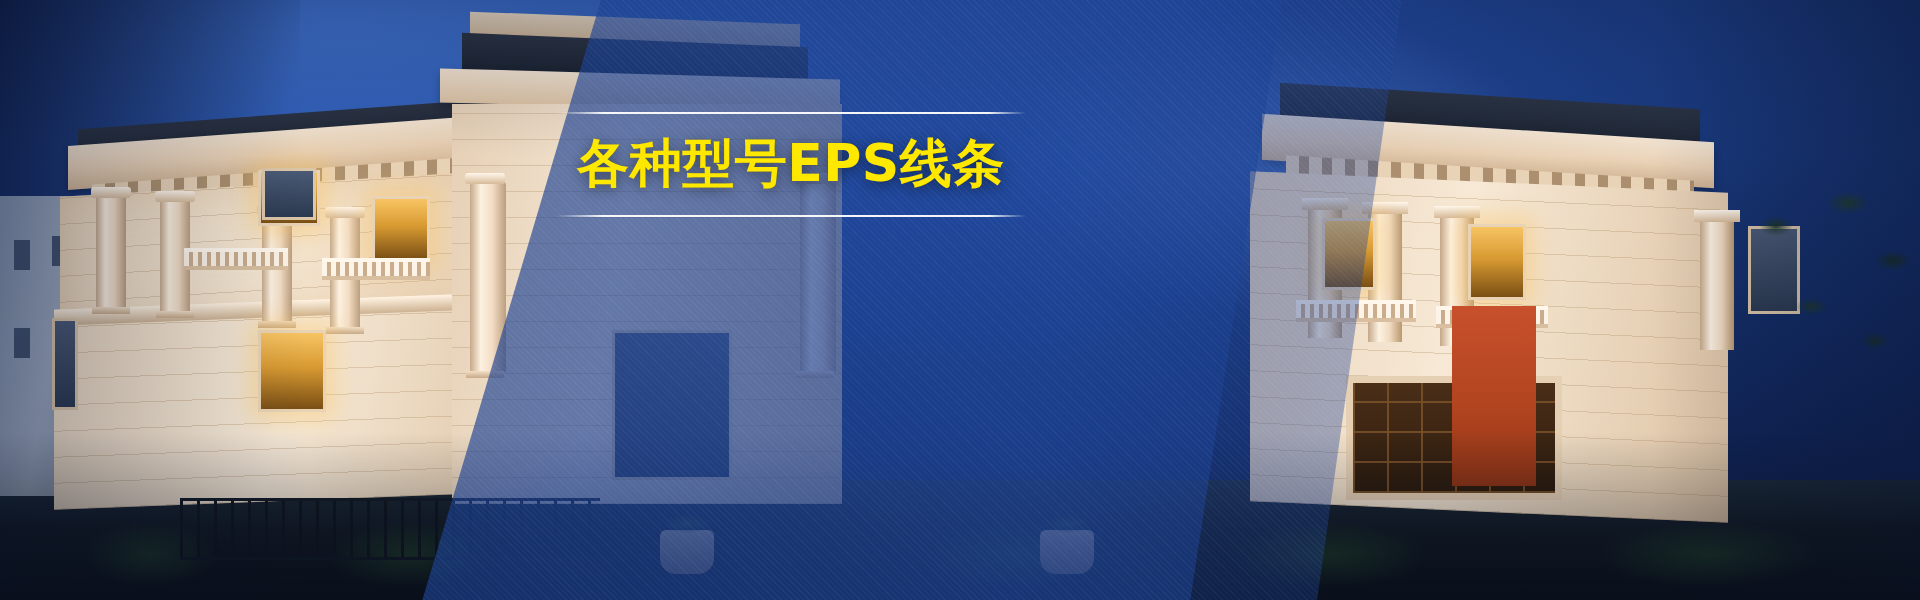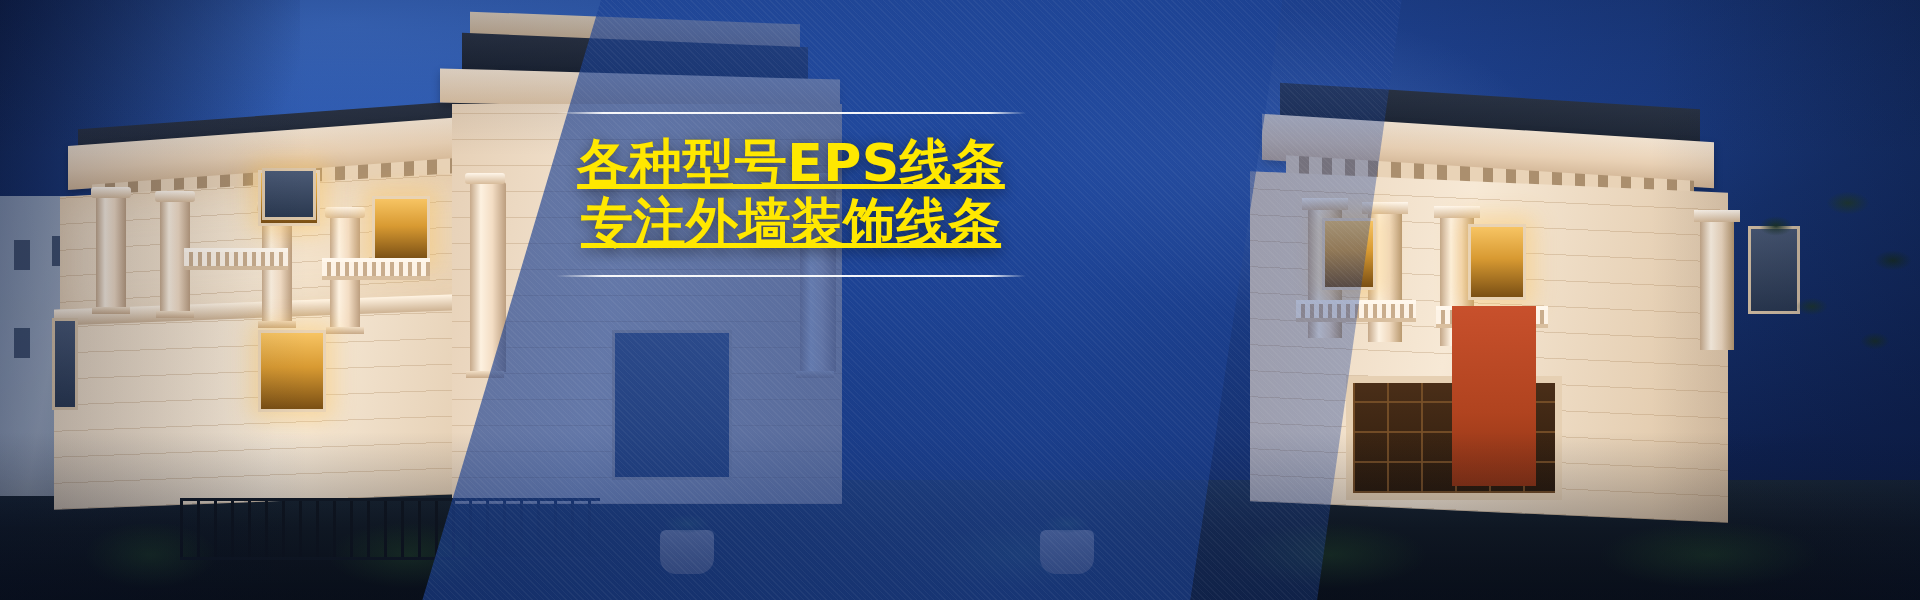--- a/index.html
+++ b/index.html
@@ -264,21 +264,20 @@
   .headline{
     color:#ffe800;
     font-weight:bold;
     font-size:52px;
     line-height:1.14;
     letter-spacing:.01em;
     white-space:nowrap;
     text-shadow:
       0 0 1px rgba(120,90,0,.35),
       0 3px 14px rgba(0,0,0,.45);
-    text-decoration: underline;
   }
   .tagline{
     color:#ffffff;
     font-size:29px;
     letter-spacing:.06em;
     white-space:nowrap;
     text-shadow:0 2px 8px rgba(0,0,0,.5);
   }
 </style>
 </head>
@@ -378,19 +377,18 @@
   <div class="overlay-slant-2"></div>
   <div class="overlay-hatch"></div>
 
   <div class="copy">
 
 
     <div class="rule"></div>
 
     <div class="headline">各种型号EPS线条</div>
 
-    <div class="headline">专注外墙装饰线条</div>
 
     <div class="rule lower"></div>
 
   </div>
 
 </div>
 
 </body></html>

